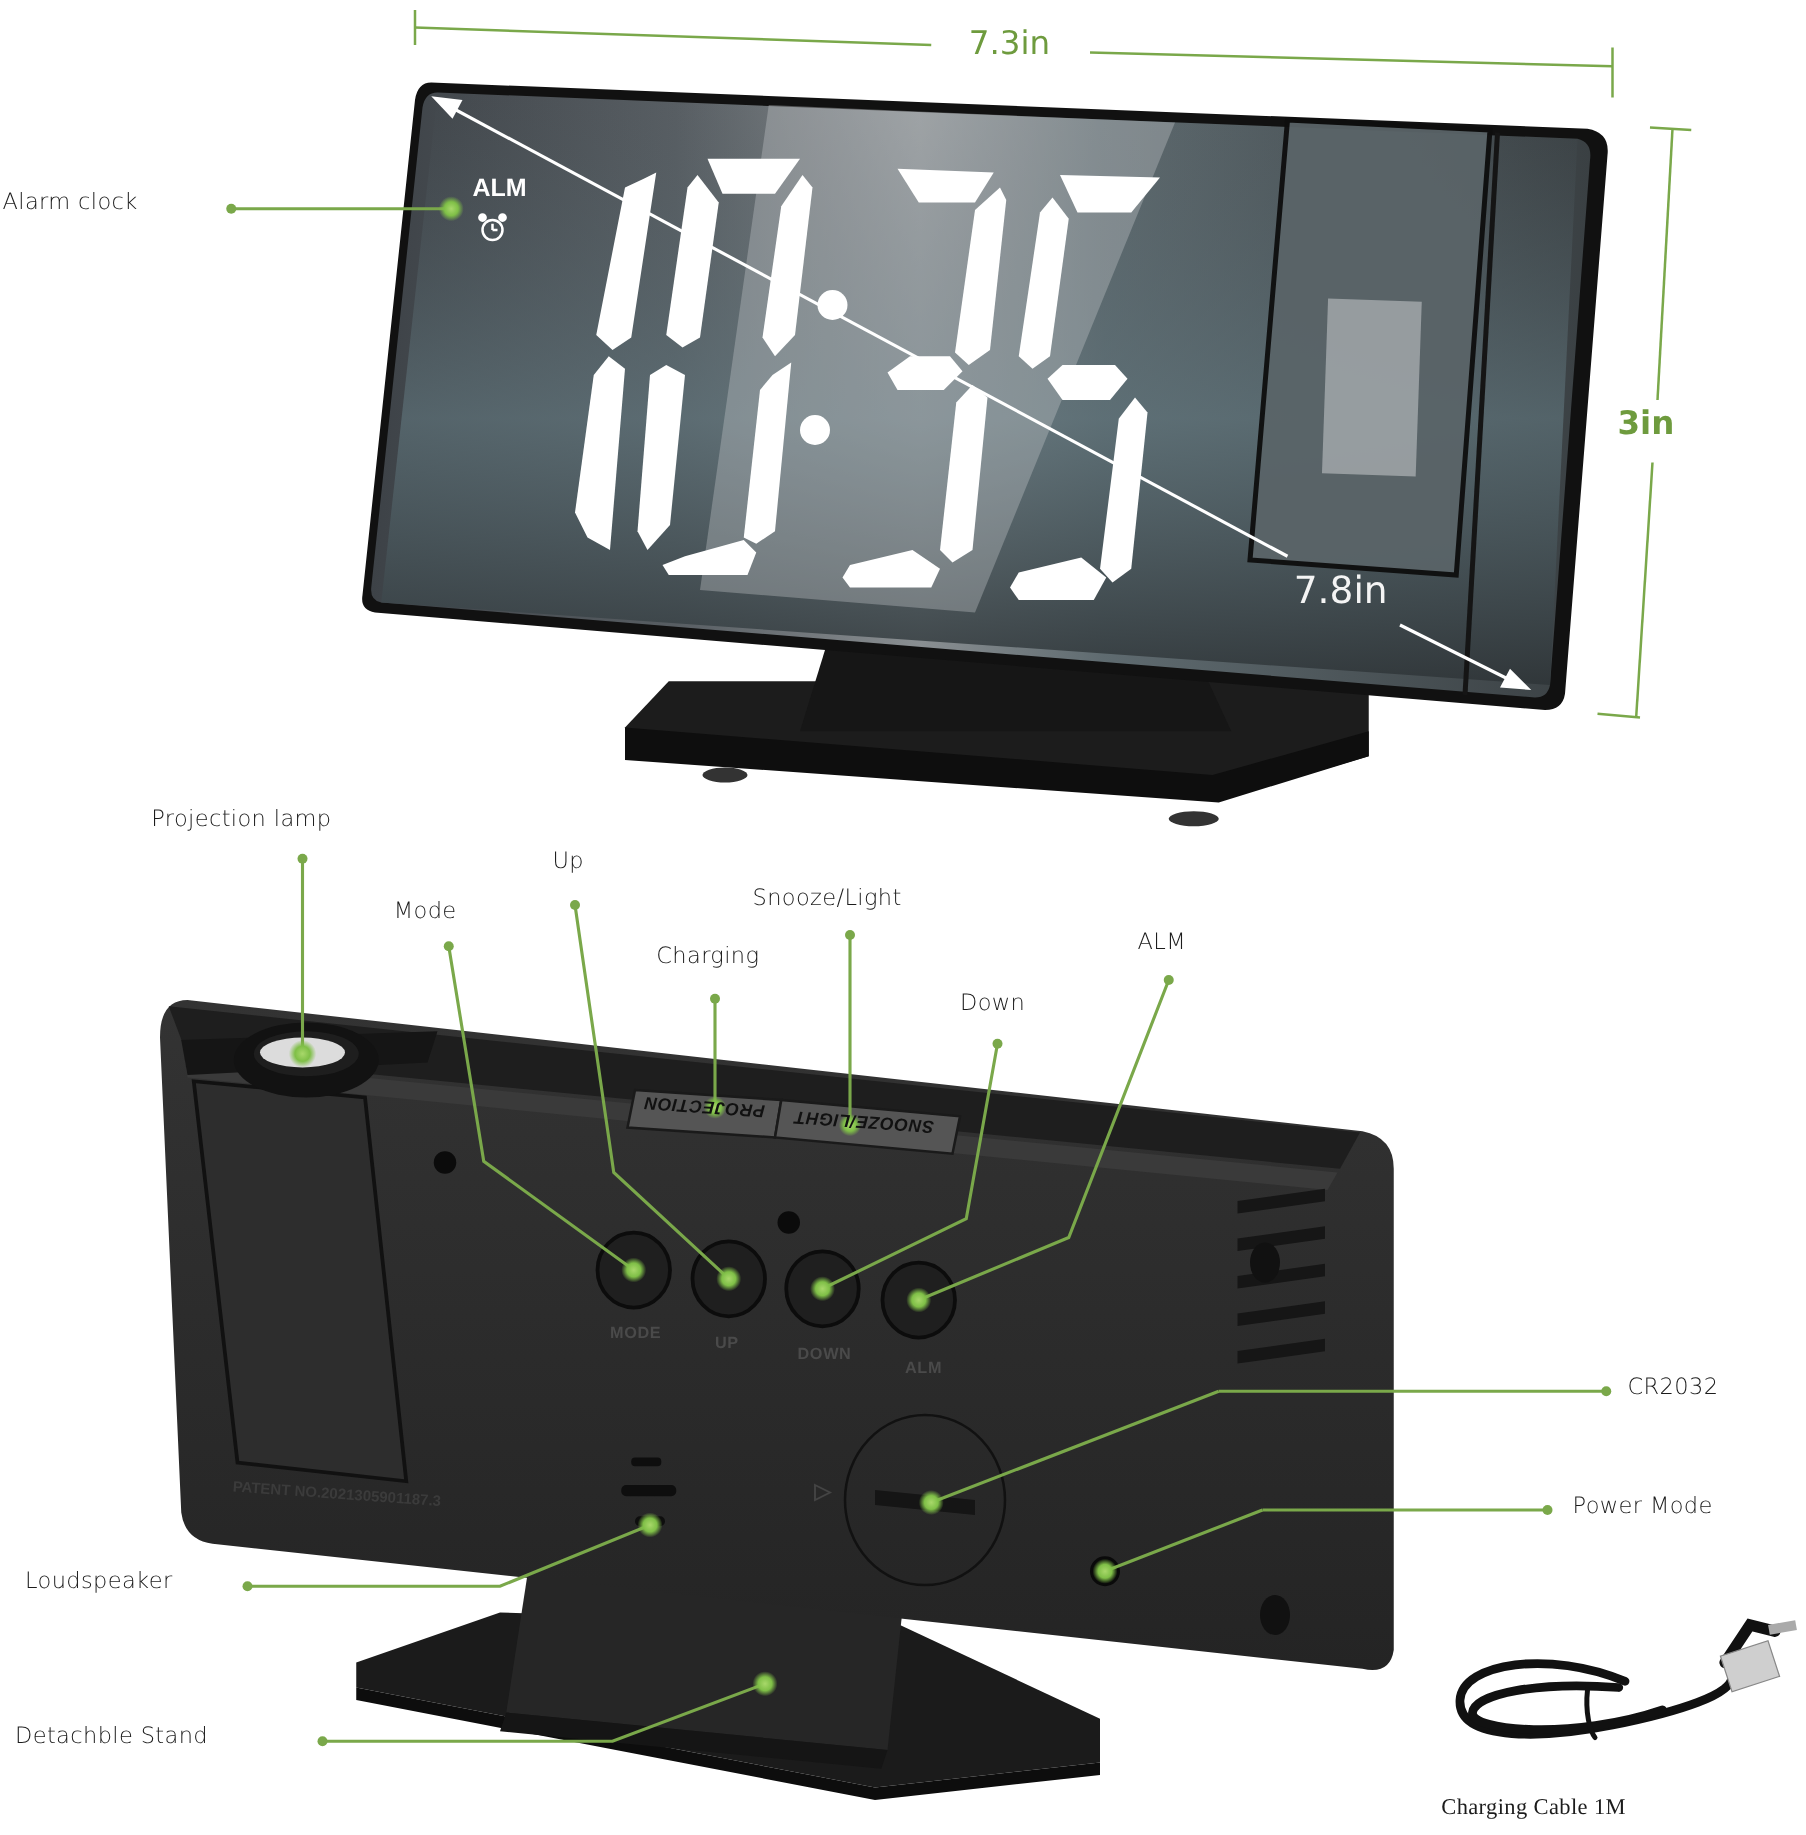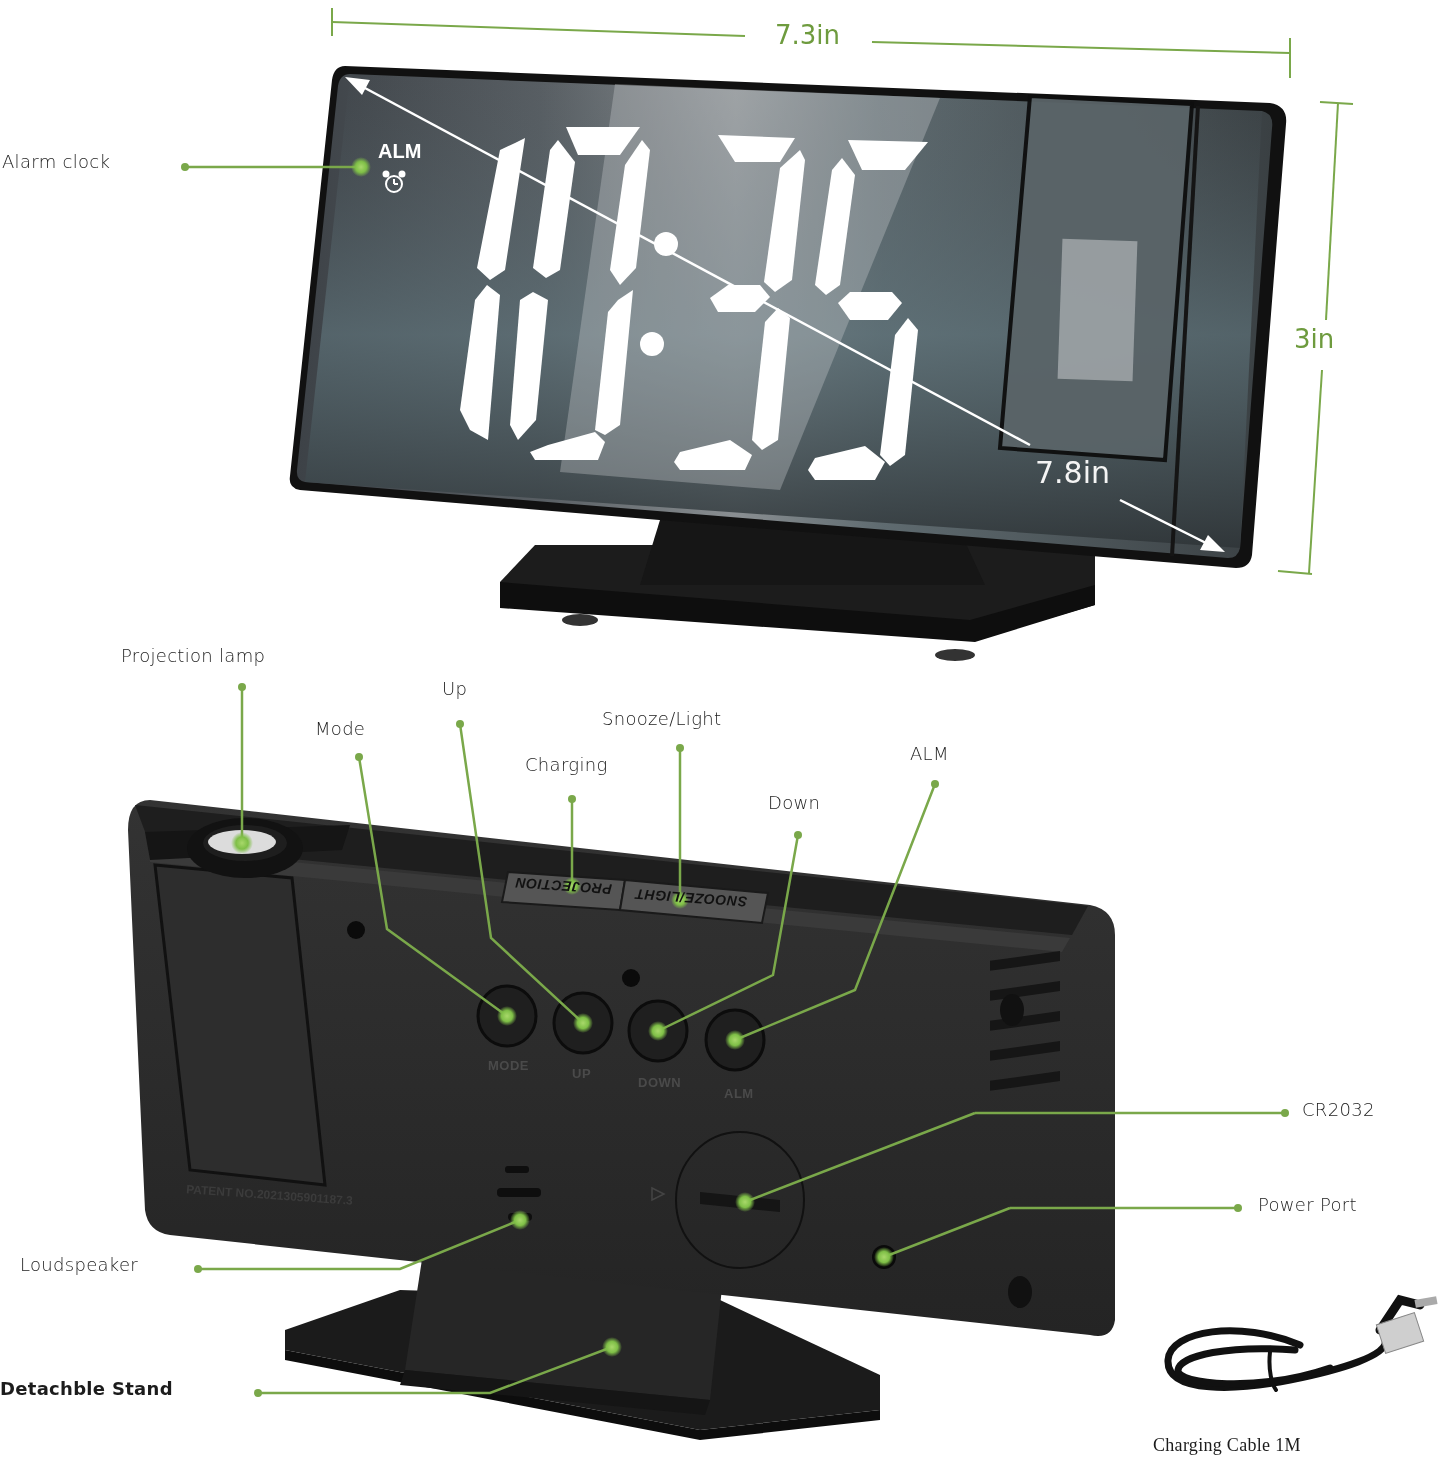--- a/index.html
+++ b/index.html
@@ -226,37 +226,37 @@
     <circle cx="658" cy="1031" r="10" fill="url(#glow)"></circle>
     <circle cx="735" cy="1040" r="10" fill="url(#glow)"></circle>
     <circle cx="745" cy="1202" r="10" fill="url(#glow)"></circle>
     <circle cx="884" cy="1257" r="10" fill="url(#glow)"></circle>
     <circle cx="520" cy="1220" r="10" fill="url(#glow)"></circle>
     <circle cx="612" cy="1347" r="10" fill="url(#glow)"></circle>
   </g>
 </svg>
 
 <div class="dim" style="left:775px; top:22px;">7.3in</div>
-<div class="dim" style="left:1294px; top:326px;">3in</div>
+<div class="dim" style="left:1294px; top:326px;font-weight:bold;">3in</div>
 <div class="dim-white" style="left:1035px; top:458px;">7.8in</div>
 
 <div class="alm-text" style="left:378px; top:141px;">ALM</div>
 
 <div class="label" style="left:2px; top:153px;">Alarm clock</div>
 <div class="label" style="left:121px; top:647px;">Projection lamp</div>
 <div class="label" style="left:315px; top:720px;">Mode</div>
 <div class="label" style="left:442px; top:680px;">Up</div>
 <div class="label" style="left:525px; top:756px;">Charging</div>
 <div class="label" style="left:602px; top:710px;">Snooze/Light</div>
 <div class="label" style="left:768px; top:794px;">Down</div>
 <div class="label" style="left:910px; top:745px;">ALM</div>
 <div class="label" style="left:1302px; top:1101px;text-align:center;">CR2032</div>
-<div class="label" style="left:1258px; top:1196px;">Power Port</div>
+<div class="label" style="left:1258px; top:1196px;">Power Mode</div>
 <div class="label" style="left:20px; top:1256px;">Loudspeaker</div>
-<div class="label" style="left:0; top:1380px;font-weight:bold;">Detachble Stand</div>
+<div class="label" style="left:12px; top:1380px;">Detachble Stand</div>
 <div class="label" style="left:1153px; top:1436px;font-family:Liberation Serif, serif;">Charging Cable 1M</div>
 
 <div class="key-text" style="left:515px; top:878px;">PROJECTION</div>
 <div class="key-text" style="left:635px; top:890px;">SNOOZE/LIGHT</div>
 <div class="btn-text" style="left:488px; top:1058px;">MODE</div>
 <div class="btn-text" style="left:572px; top:1066px;">UP</div>
 <div class="btn-text" style="left:638px; top:1075px;">DOWN</div>
 <div class="btn-text" style="left:724px; top:1086px;">ALM</div>
 <div class="patent" style="left:186px; top:1188px;">PATENT NO.2021305901187.3</div>
 

